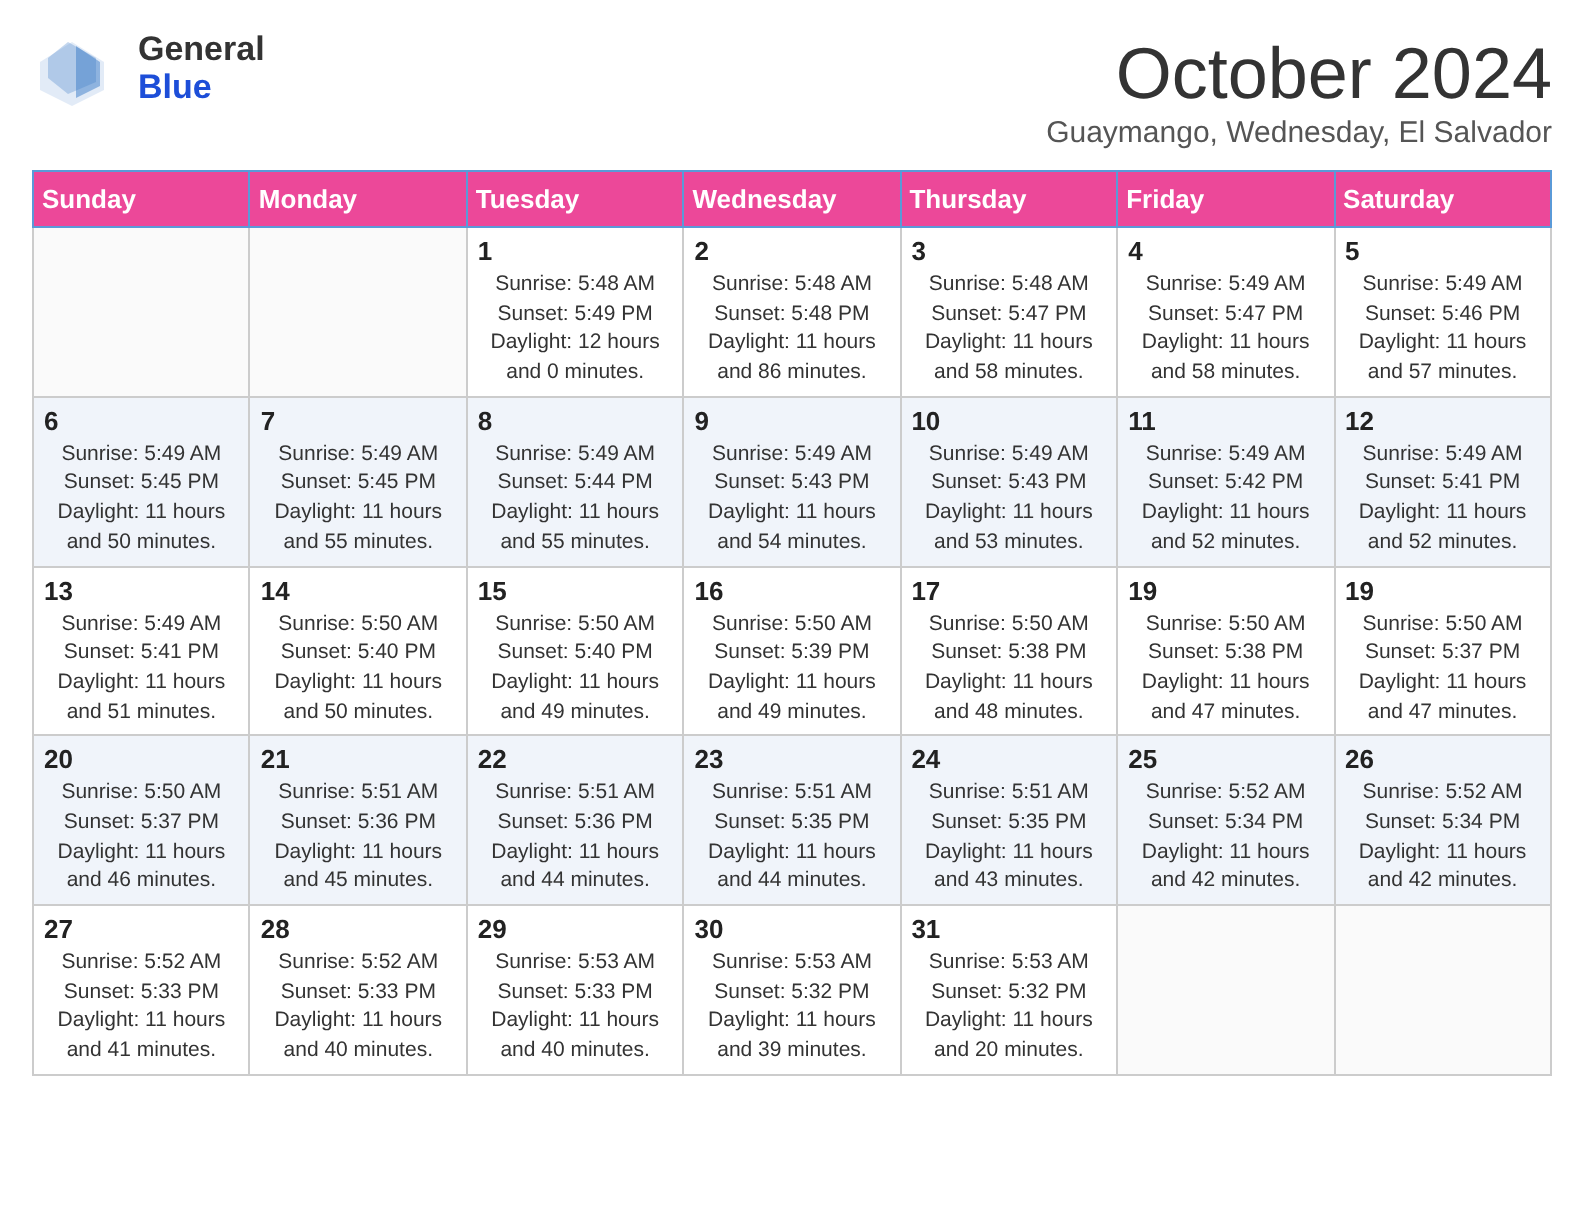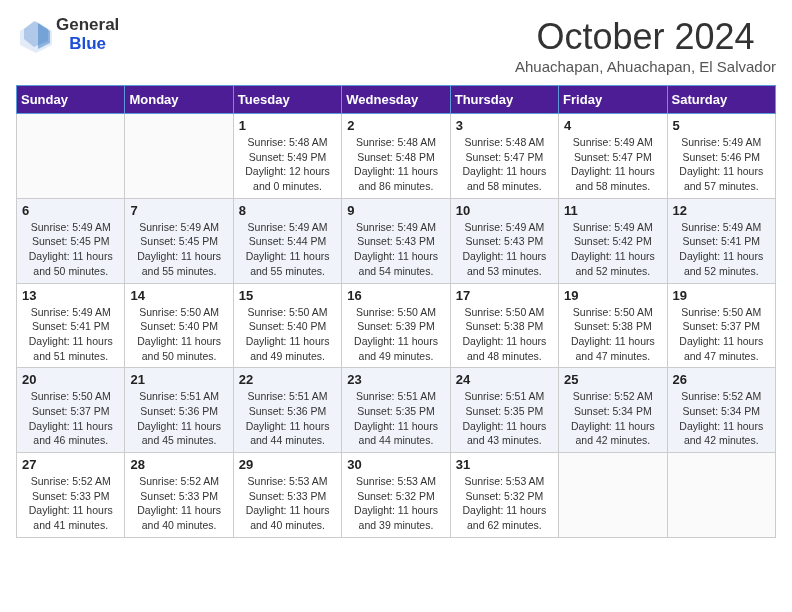--- a/index.html
+++ b/index.html
@@ -12,46 +12,45 @@
     }
     .header {
       display: flex;
       justify-content: space-between;
       align-items: flex-start;
       margin-bottom: 10px;
     }
     .logo {
       display: flex;
       align-items: center;
-      gap: 4px;
-      text-align: center;
+      gap: 17px;
     }
     .logo-icon {
       width: 36px;
       height: 36px;
     }
     .title-block {
-      text-align: center;
+      text-align: right;
     }
     .month-title {
       font-size: 36px;
       font-weight: 300;
       color: #333;
     }
     .location {
       font-size: 15px;
       color: #555;
     }
     table {
       width: 100%;
       border-collapse: collapse;
       table-layout: fixed;
     }
     th {
-      background-color: #4c1d95;
+      background-color: #ec4899;
       color: #fff;
       font-size: 13px;
       font-weight: bold;
       padding: 6px 4px;
       text-align: left;
       border: 1px solid #5a9ad8;
     }
     td {
       border: 1px solid #ccc;
       vertical-align: top;
@@ -101,21 +100,21 @@
       <polygon points="22,6 34,14 34,26 22,32" fill="#3a7bc8" opacity="0.5"></polygon>
       <polygon points="18,4 32,12 32,24 18,30 8,22 8,12" fill="#3a7bc8" opacity="0.3"></polygon>
     </svg>
     <div>
       <div style="font-size:17px;font-weight:bold;color:#333;line-height:1.1;">General</div>
       <div style="font-size:17px;font-weight:bold;color:#1d4ed8;line-height:1.1;">Blue</div>
     </div>
   </div>
   <div class="title-block">
     <div class="month-title">October 2024</div>
-    <div class="location">Ahuachapan, Ahuachapan, El Salvador</div>
+    <div class="location">Guaymango, Wednesday, El Salvador</div>
   </div>
 </div>
 
 <table>
   <thead>
     <tr id="header-row">
     <th>Sunday</th>
         <th>Monday</th>
         <th>Tuesday</th>
         <th>Wednesday</th>
@@ -405,20 +404,20 @@
             <div>Daylight: 11 hours</div>
             <div>and 39 minutes.</div>
           </div>
         </td>
         <td>
           <span class="day-num">31</span>
           <div class="cell-text">
             <div>Sunrise: 5:53 AM</div>
             <div>Sunset: 5:32 PM</div>
             <div>Daylight: 11 hours</div>
-            <div>and 62 minutes.</div>
+            <div>and 20 minutes.</div>
           </div>
         </td>
         <td class="empty-cell"></td>
         <td class="empty-cell"></td>
       </tr>
     </tbody>
 </table>
 
 </body></html>

